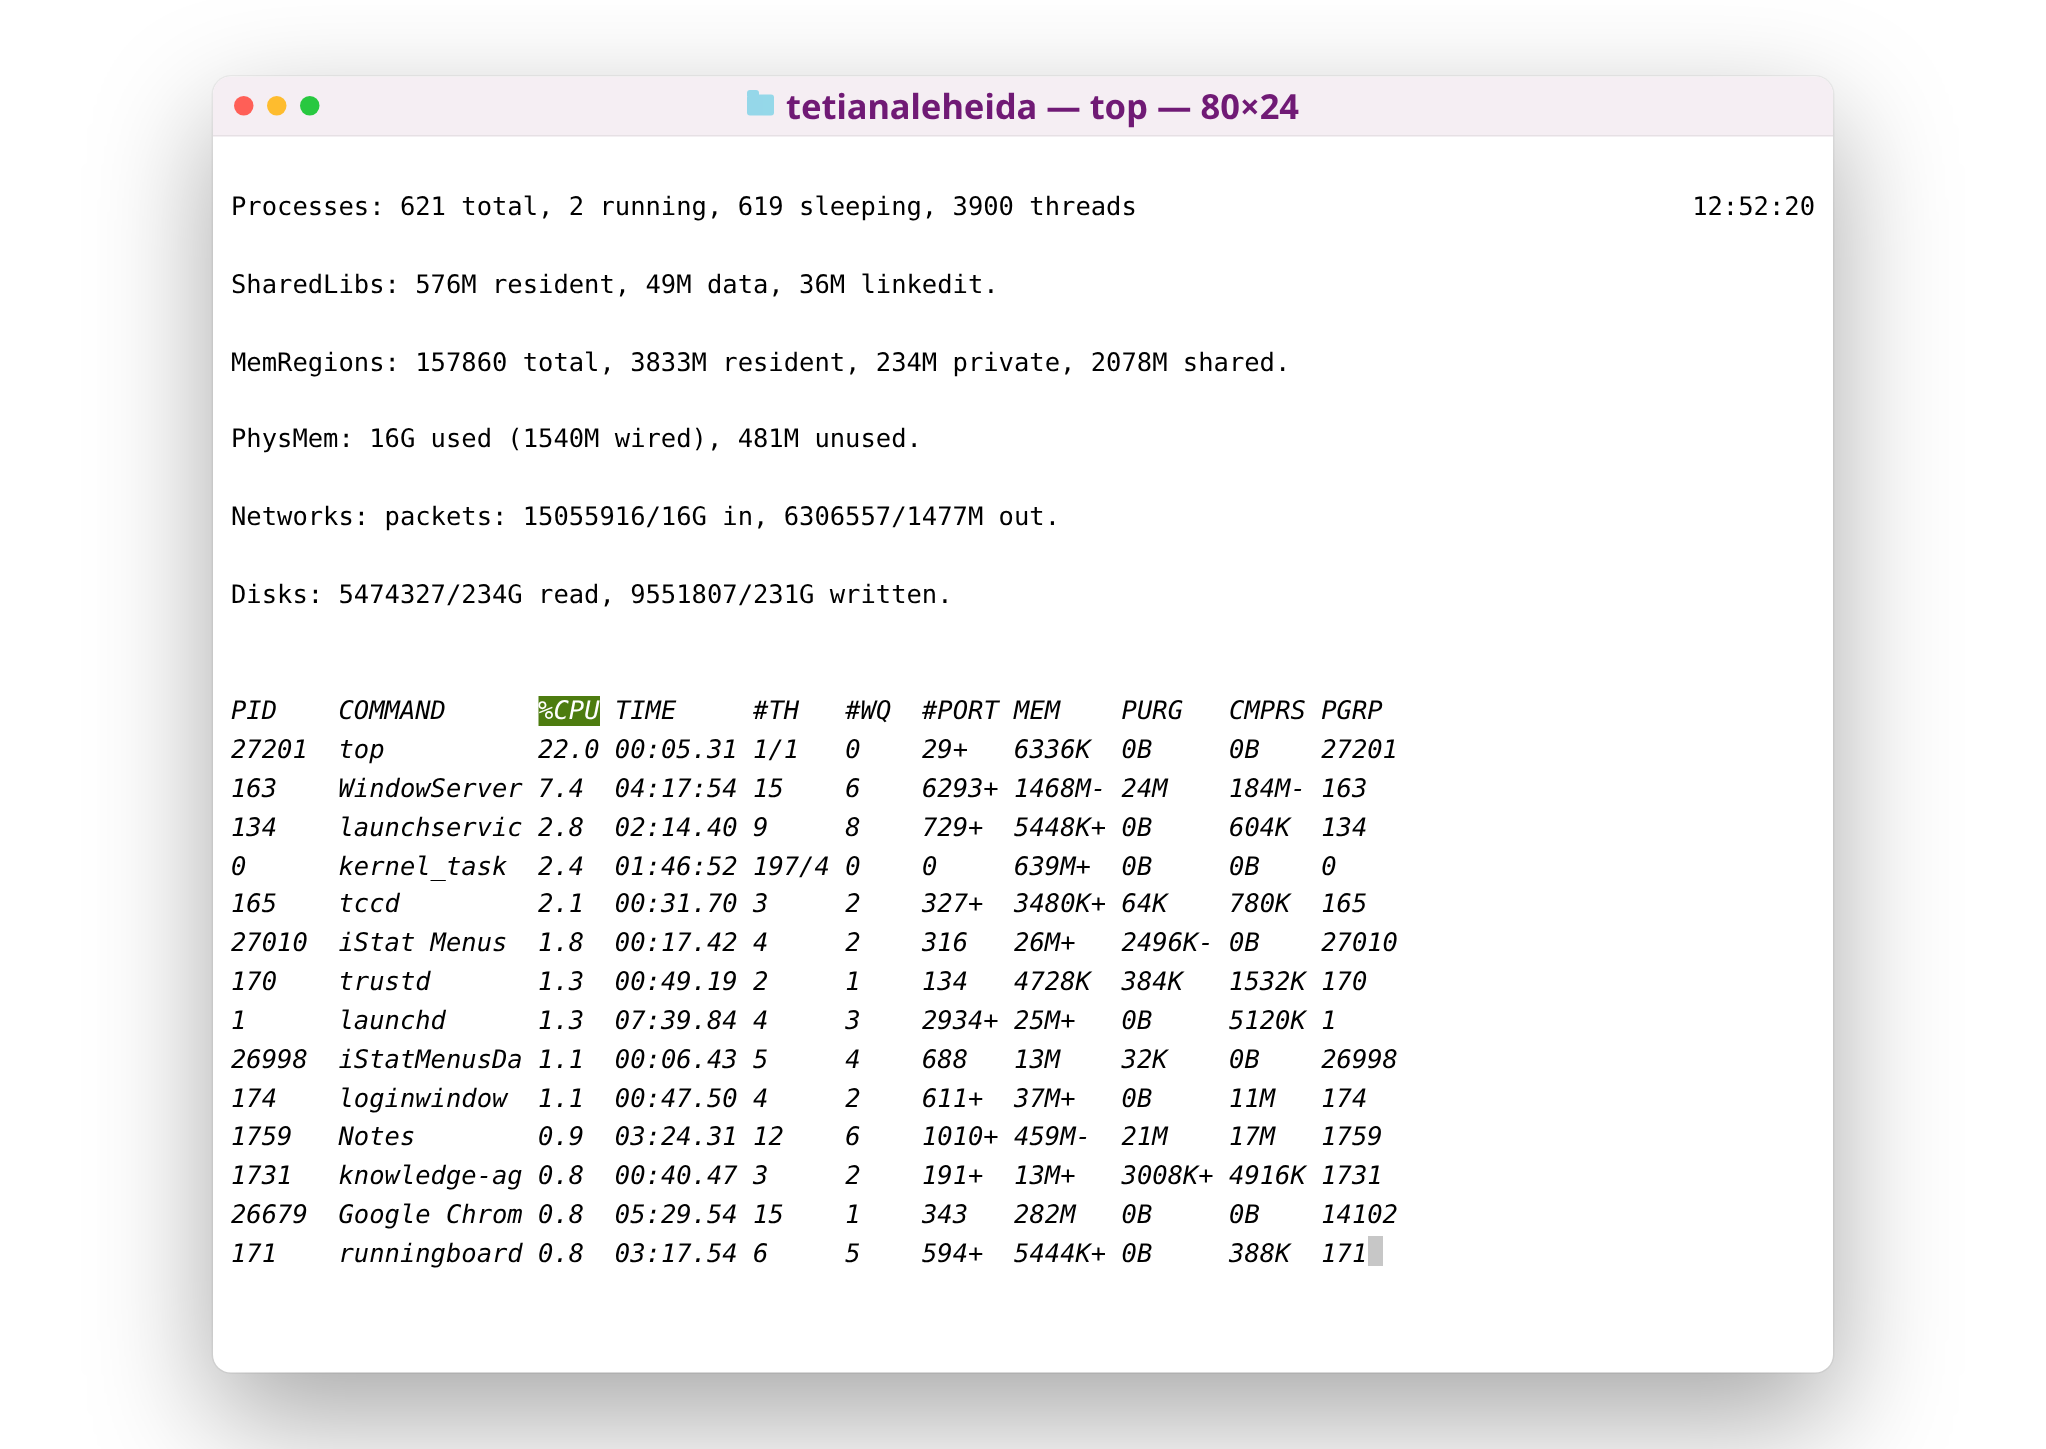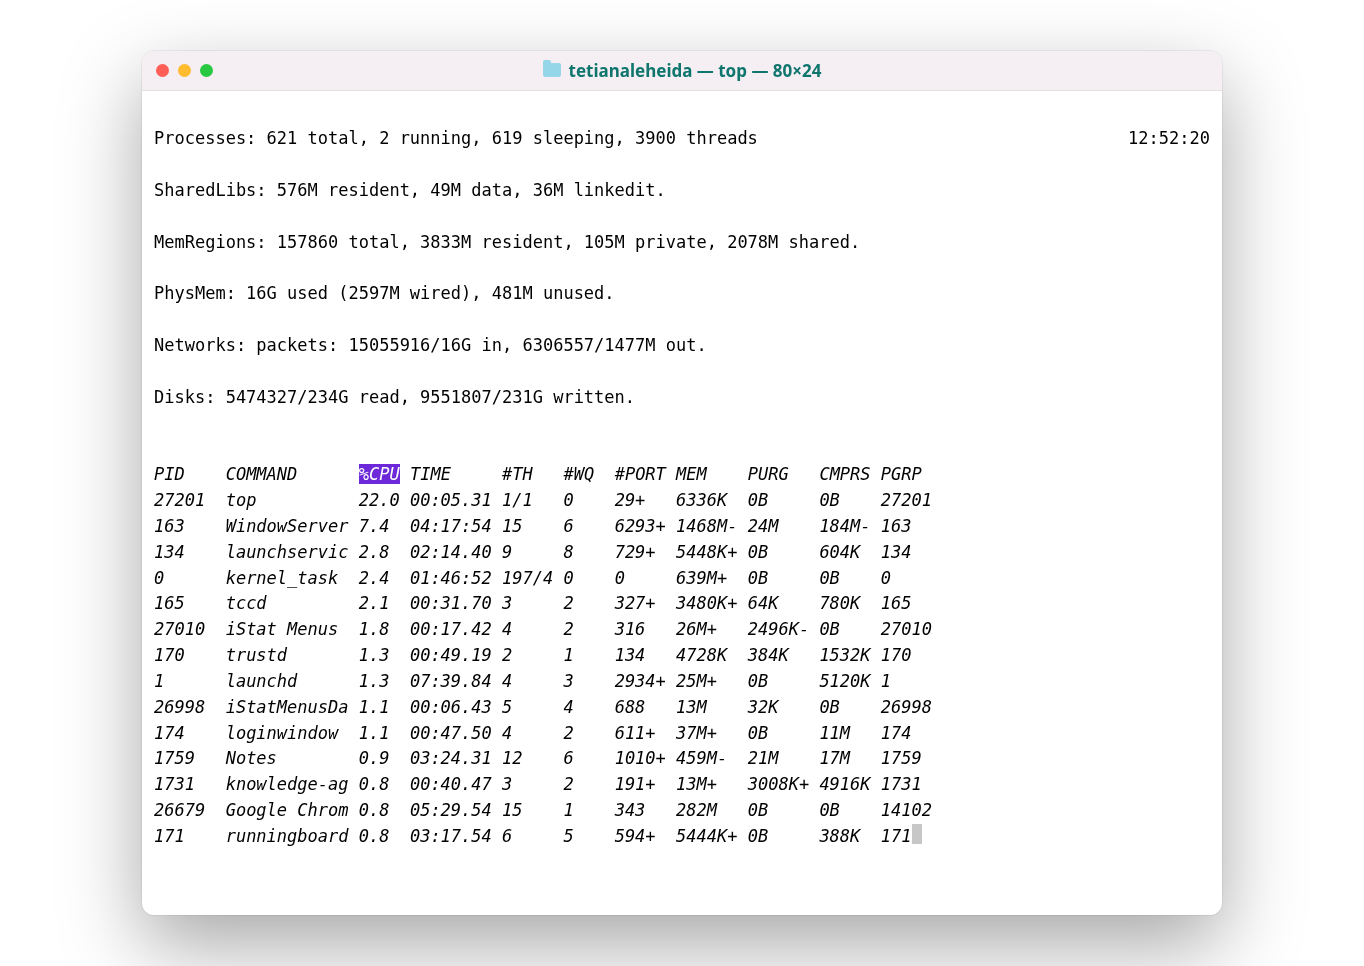--- a/index.html
+++ b/index.html
@@ -70,38 +70,38 @@
       position: absolute;
       top: -3px;
       left: 0;
       width: 8px;
       height: 4px;
       background: #8bd5e8;
       border-radius: 2px 2px 0 0;
     }
     .window-title {
       font-weight: 700;
-      font-size: 17px;
-      color: #0f766e;
+      font-size: 23px;
+      color: #701a75;
     }
     .terminal-content {
       font-family: "SF Mono", "Menlo", "Monaco", monospace;
       font-size: 17px;
       line-height: 1.52;
       color: #000;
       padding: 10px 12px 14px 12px;
       white-space: pre;
       letter-spacing: 0;
     }
     .header-line {
       display: flex;
       justify-content: space-between;
     }
     .sort-col {
-      background: #6d28d9;
+      background: #4d7c0f;
       color: #fff;
       text-align: center;
     }
     .cursor {
       background: #c7c7c7;
       display: inline-block;
       width: 0.6em;
       height: 1.2em;
       vertical-align: text-bottom;
     }
@@ -125,19 +125,19 @@
     </div>
     <div class="title-group">
       <span class="folder-icon"></span>
       <span class="window-title">tetianaleheida — top — 80×24</span>
     </div>
   </div>
 
   <div class="terminal-content">
 <div class="header-line"><span>Processes: 621 total, 2 running, 619 sleeping, 3900 threads</span><span>12:52:20</span></div>
 <div>SharedLibs: 576M resident, 49M data, 36M linkedit.</div>
-<div>MemRegions: 157860 total, 3833M resident, 105M private, 2078M shared.</div>
-<div>PhysMem: 16G used (2597M wired), 481M unused.</div>
+<div>MemRegions: 157860 total, 3833M resident, 234M private, 2078M shared.</div>
+<div>PhysMem: 16G used (1540M wired), 481M unused.</div>
 <div>Networks: packets: 15055916/16G in, 6306557/1477M out.</div>
 <div>Disks: 5474327/234G read, 9551807/231G written.</div>
 <div class="proc-body" id="proc-body"><div class="row"><span>PID    </span><span>COMMAND      </span><span><span class="sort-col">%CPU</span> </span><span>TIME     </span><span>#TH   </span><span>#WQ  </span><span>#PORT </span><span>MEM    </span><span>PURG   </span><span>CMPRS </span><span>PGRP  </span></div><div class="row"><span>27201  </span><span>top          </span><span>22.0 </span><span>00:05.31 </span><span>1/1   </span><span>0    </span><span>29+   </span><span>6336K  </span><span>0B     </span><span>0B    </span><span>27201 </span></div><div class="row"><span>163    </span><span>WindowServer </span><span>7.4  </span><span>04:17:54 </span><span>15    </span><span>6    </span><span>6293+ </span><span>1468M- </span><span>24M    </span><span>184M- </span><span>163   </span></div><div class="row"><span>134    </span><span>launchservic </span><span>2.8  </span><span>02:14.40 </span><span>9     </span><span>8    </span><span>729+  </span><span>5448K+ </span><span>0B     </span><span>604K  </span><span>134   </span></div><div class="row"><span>0      </span><span>kernel_task  </span><span>2.4  </span><span>01:46:52 </span><span>197/4 </span><span>0    </span><span>0     </span><span>639M+  </span><span>0B     </span><span>0B    </span><span>0     </span></div><div class="row"><span>165    </span><span>tccd         </span><span>2.1  </span><span>00:31.70 </span><span>3     </span><span>2    </span><span>327+  </span><span>3480K+ </span><span>64K    </span><span>780K  </span><span>165   </span></div><div class="row"><span>27010  </span><span>iStat Menus  </span><span>1.8  </span><span>00:17.42 </span><span>4     </span><span>2    </span><span>316   </span><span>26M+   </span><span>2496K- </span><span>0B    </span><span>27010 </span></div><div class="row"><span>170    </span><span>trustd       </span><span>1.3  </span><span>00:49.19 </span><span>2     </span><span>1    </span><span>134   </span><span>4728K  </span><span>384K   </span><span>1532K </span><span>170   </span></div><div class="row"><span>1      </span><span>launchd      </span><span>1.3  </span><span>07:39.84 </span><span>4     </span><span>3    </span><span>2934+ </span><span>25M+   </span><span>0B     </span><span>5120K </span><span>1     </span></div><div class="row"><span>26998  </span><span>iStatMenusDa </span><span>1.1  </span><span>00:06.43 </span><span>5     </span><span>4    </span><span>688   </span><span>13M    </span><span>32K    </span><span>0B    </span><span>26998 </span></div><div class="row"><span>174    </span><span>loginwindow  </span><span>1.1  </span><span>00:47.50 </span><span>4     </span><span>2    </span><span>611+  </span><span>37M+   </span><span>0B     </span><span>11M   </span><span>174   </span></div><div class="row"><span>1759   </span><span>Notes        </span><span>0.9  </span><span>03:24.31 </span><span>12    </span><span>6    </span><span>1010+ </span><span>459M-  </span><span>21M    </span><span>17M   </span><span>1759  </span></div><div class="row"><span>1731   </span><span>knowledge-ag </span><span>0.8  </span><span>00:40.47 </span><span>3     </span><span>2    </span><span>191+  </span><span>13M+   </span><span>3008K+ </span><span>4916K </span><span>1731  </span></div><div class="row"><span>26679  </span><span>Google Chrom </span><span>0.8  </span><span>05:29.54 </span><span>15    </span><span>1    </span><span>343   </span><span>282M   </span><span>0B     </span><span>0B    </span><span>14102 </span></div><div class="row"><span>171    </span><span>runningboard </span><span>0.8  </span><span>03:17.54 </span><span>6     </span><span>5    </span><span>594+  </span><span>5444K+ </span><span>0B     </span><span>388K  </span><span>171</span><span class="cursor"></span></div></div>
   </div>
 </div>
 
 </body></html>

